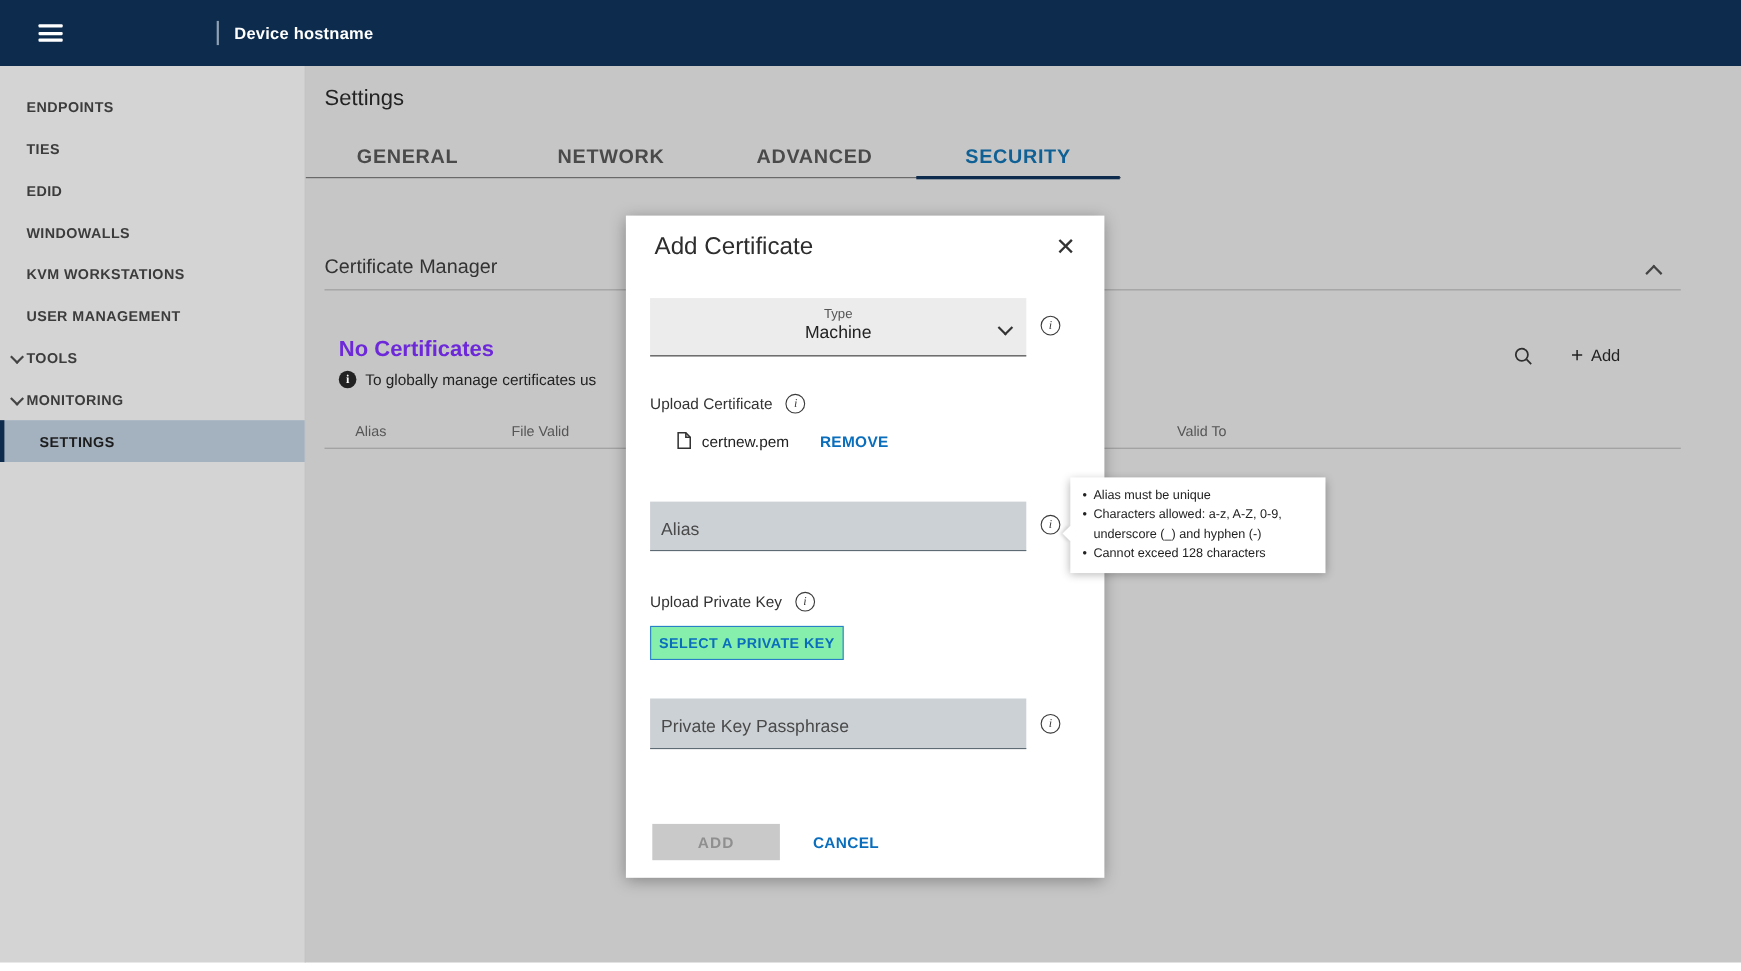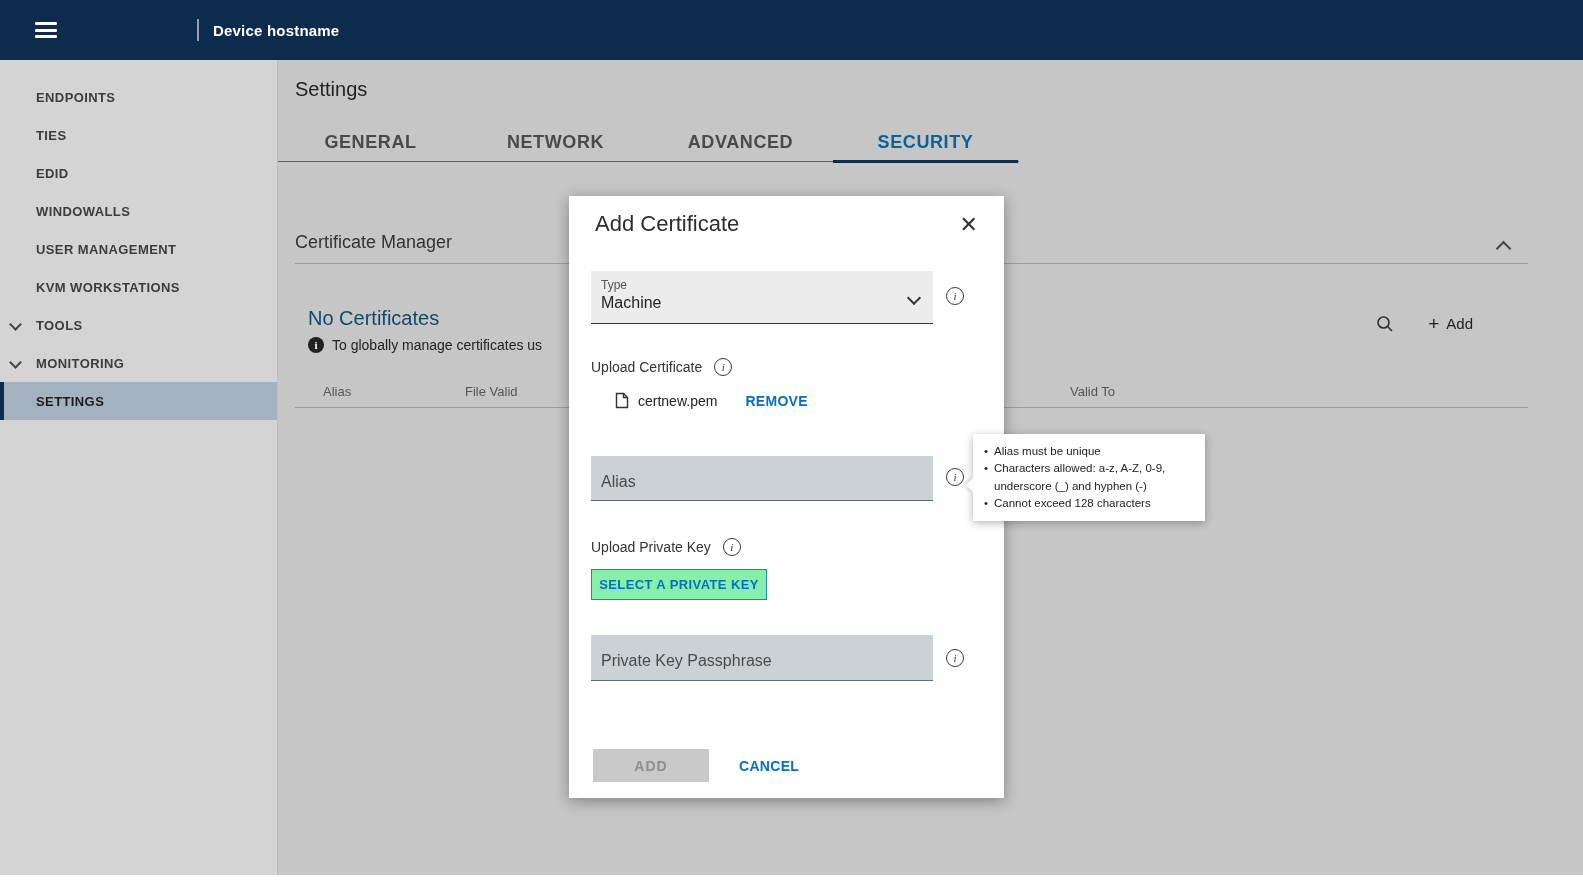--- a/index.html
+++ b/index.html
@@ -12,21 +12,21 @@
   .hamburger span { display:block; height:3px; background:#ffffff; border-radius:1px; }
   .topbar-divider { width:2px; height:22px; background:#8fa0b2; margin-left:140px; }
   .device-name { color:#ffffff; font-size:15px; font-weight:bold; margin-left:14px; letter-spacing:.2px; }
 
   
   .body-row { position:absolute; top:60px; left:0; width:1583px; height:815px; display:flex; }
   .sidebar { width:278px; background:#d4d4d4; padding-top:18px; flex-shrink:0; border-right:1px solid #bdbdbd; }
   .main { flex:1; background:#c6c6c6; position:relative; }
 
   
-  .side-item { position:relative; height:38px; display:flex; align-items:center; padding-left:36px;
+  .side-item { position:relative; height:38px; display:flex; align-items:center; padding-left:24px;
                font-size:13px; font-weight:bold; color:#3c3c3c; letter-spacing:.4px; cursor:pointer; }
   .side-item.active { background:#a4b2c0; color:#1c1c1c; border-left:4px solid #0d2b4d; padding-left:32px; }
   .side-chevron { position:absolute; left:11px; top:14px; width:8px; height:8px; }
   .side-chevron::before { content:""; position:absolute; left:0; top:0; width:7px; height:7px;
       border-right:2px solid #444; border-bottom:2px solid #444; transform:rotate(45deg); }
 
   
   .page-title { position:absolute; left:17px; top:18px; font-size:20px; color:#222; font-weight:400; }
   .tabbar { position:absolute; left:0; top:64px; width:741px; height:38px; display:flex; border-bottom:1px solid #5f5f5f; }
   .tab { width:185px; display:flex; align-items:center; justify-content:center; font-size:18px; font-weight:bold;
@@ -35,21 +35,21 @@
   .tab.active::after { content:""; position:absolute; left:0; bottom:-2px; width:100%; height:3px; background:#0d2b4d; }
 
   
   .panel { position:absolute; left:17px; top:162px; width:1233px; }
   .panel-header { position:relative; height:42px; border-bottom:1px solid #9b9b9b; display:flex; align-items:center; }
   .panel-title { font-size:18px; color:#333; }
   .collapse-chevron { position:absolute; right:18px; top:18px; width:12px; height:12px; cursor:pointer; }
   .collapse-chevron::before { content:""; position:absolute; left:0; top:3px; width:9px; height:9px;
       border-left:2px solid #444; border-top:2px solid #444; transform:rotate(45deg); }
 
-  .empty-title { position:absolute; left:13px; top:85px; font-size:20px; color:#0c4a6e; }
+  .empty-title { position:absolute; left:13px; top:85px; font-size:20px; color:#6d28d9;font-weight:bold; }
   .empty-info { position:absolute; left:13px; top:115px; display:flex; align-items:center; gap:8px; font-size:14px; color:#222; white-space:nowrap; }
   .info-filled { width:16px; height:16px; border-radius:50%; background:#222; color:#fff; font-size:11px; font-weight:bold;
                  display:inline-flex; align-items:center; justify-content:center; font-family:"Liberation Serif", serif; flex-shrink:0; }
 
   .panel-controls { position:absolute; right:55px; top:92px; display:flex; align-items:center; gap:34px; }
   .search-icon { cursor:pointer; display:block; }
   .add-btn { display:flex; align-items:center; gap:7px; cursor:pointer; font-size:15px; color:#222; }
   .add-plus { font-size:19px; font-weight:400; line-height:1; color:#222; }
 
   .thead-row { position:absolute; left:0; top:162px; width:100%; height:23px; font-size:13px; color:#555; }
@@ -57,21 +57,21 @@
   .th-alias { left:28px; } .th-filename { left:170px; } .th-validto { left:775px; }
   .thead-divider { position:absolute; left:0; top:185px; width:100%; height:0; border-bottom:1px solid #9b9b9b; }
 
   
   .modal { position:absolute; left:569px; top:196px; width:435px; height:602px; background:#ffffff; z-index:10;
            box-shadow:0 3px 14px rgba(0,0,0,.35); }
   .m-title { position:absolute; left:26px; top:15px; font-size:22px; color:#2d2d2d; font-weight:400; }
   .m-close { position:absolute; right:22px; top:14px; font-size:22px; color:#333; cursor:pointer; line-height:1; padding:4px; }
 
   .m-type { position:absolute; left:22px; top:75px; width:342px; height:53px; background:#ececec;
-            border-bottom:1px solid #3a3a3a; cursor:pointer; padding:7px 10px 0 10px; }
+            border-bottom:1px solid #3a3a3a; cursor:pointer; padding:7px 10px 0 10px;text-align:center; }
   .m-type-label { font-size:12px; color:#555; }
   .m-type-value { font-size:16px; color:#222; margin-top:2px; }
   .m-type-chevron { position:absolute; right:14px; top:22px; width:10px; height:10px; }
   .m-type-chevron::before { content:""; position:absolute; left:0; top:0; width:8px; height:8px;
       border-right:2px solid #333; border-bottom:2px solid #333; transform:rotate(45deg); }
 
   .info-outline { width:18px; height:18px; border-radius:50%; border:1.5px solid #3a3a3a; color:#3a3a3a;
                   font-size:11px; font-style:italic; font-family:"Liberation Serif", serif;
                   display:inline-flex; align-items:center; justify-content:center; cursor:pointer; flex-shrink:0; }
   .m-info-type { position:absolute; left:377px; top:91px; }
@@ -134,24 +134,24 @@
       <div class="side-item">
           <span>TIES</span>
         </div>
       <div class="side-item">
           <span>EDID</span>
         </div>
       <div class="side-item">
           <span>WINDOWALLS</span>
         </div>
       <div class="side-item">
+          <span>KVM WORKSTATIONS</span>
+        </div>
+      <div class="side-item">
           <span>USER MANAGEMENT</span>
-        </div>
-      <div class="side-item">
-          <span>KVM WORKSTATIONS</span>
         </div>
       <div class="side-item">
         <span class="side-chevron"></span>
         <span>TOOLS</span>
       </div>
       <div class="side-item">
         <span class="side-chevron"></span>
         <span>MONITORING</span>
       </div>
       <div class="side-item active">

